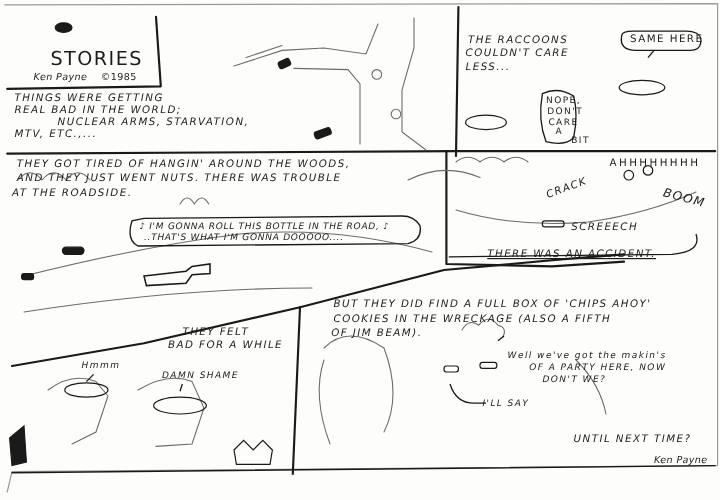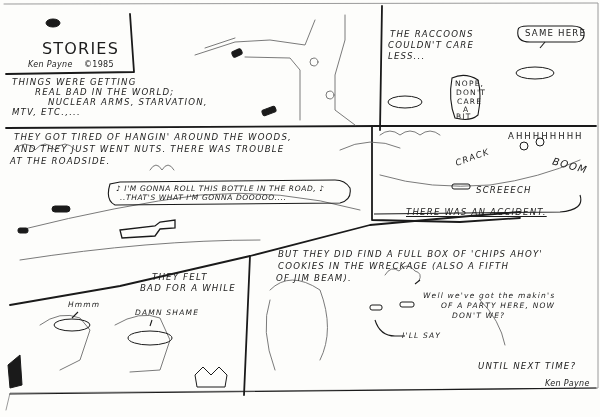--- a/index.html
+++ b/index.html
@@ -116,35 +116,35 @@
       <path d="M415 284 L420 280"></path>
     </g>
   </svg>
 
   <div class="txt t-sub" style="left:42px; top:40px;">STORIES</div>
   <div class="txt t-sig" style="left:28px; top:60px;">Ken Payne</div>
   <div class="txt t-sig" style="left:84px; top:60px; font-style:normal;">©1985</div>
 
   <div>
     <div class="txt t-cap" style="left:12px; top:78px;">THINGS WERE GETTING</div>
-    <div class="txt t-cap" style="left:12px; top:88px;margin-left:23px;">REAL BAD IN THE WORLD;</div>
+    <div class="txt t-cap" style="left:12px; top:88px;">REAL BAD IN THE WORLD;</div>
     <div class="txt t-cap" style="left:12px; top:98px;margin-left:36px;">NUCLEAR ARMS, STARVATION,</div>
     <div class="txt t-cap" style="left:12px; top:108px;">MTV, ETC.,...</div>
   </div>
 
   <div>
     <div class="txt t-cap" style="left:390px; top:30px;">THE RACCOONS</div>
     <div class="txt t-cap" style="left:388px; top:41px;">COULDN'T CARE</div>
     <div class="txt t-cap" style="left:388px; top:52px;">LESS...</div>
 
     <div class="txt t-small" style="left:455px; top:80px; font-style:normal;">NOPE,</div>
     <div class="txt t-small" style="left:456px; top:89px; font-style:normal;">DON'T</div>
     <div class="txt t-small" style="left:457px; top:98px; font-style:normal;">CARE</div>
     <div class="txt t-small" style="left:463px; top:106px; font-style:normal;">A</div>
-    <div class="txt t-small" style="left:440px; top:113px; font-style:normal;padding-left:16px;">BIT</div>
+    <div class="txt t-small" style="left:460px; top:113px; font-style:normal;padding-left:16px;">BIT</div>
 
     <div class="txt t-cap" style="left:525px; top:29px; font-style:normal;">SAME HERE</div>
   </div>
 
   <div>
     <div class="txt t-cap" style="left:14px; top:133px;">THEY GOT TIRED OF HANGIN' AROUND THE WOODS,</div>
     <div class="txt t-cap" style="left:14px; top:145px;">AND THEY JUST WENT NUTS. THERE WAS TROUBLE</div>
     <div class="txt t-cap" style="left:10px; top:157px;">AT THE ROADSIDE.</div>
 
     <div class="txt t-small" style="left:116px; top:185px; letter-spacing:0.6px;">♪ I'M GONNA ROLL THIS BOTTLE IN THE ROAD, ♪</div>

